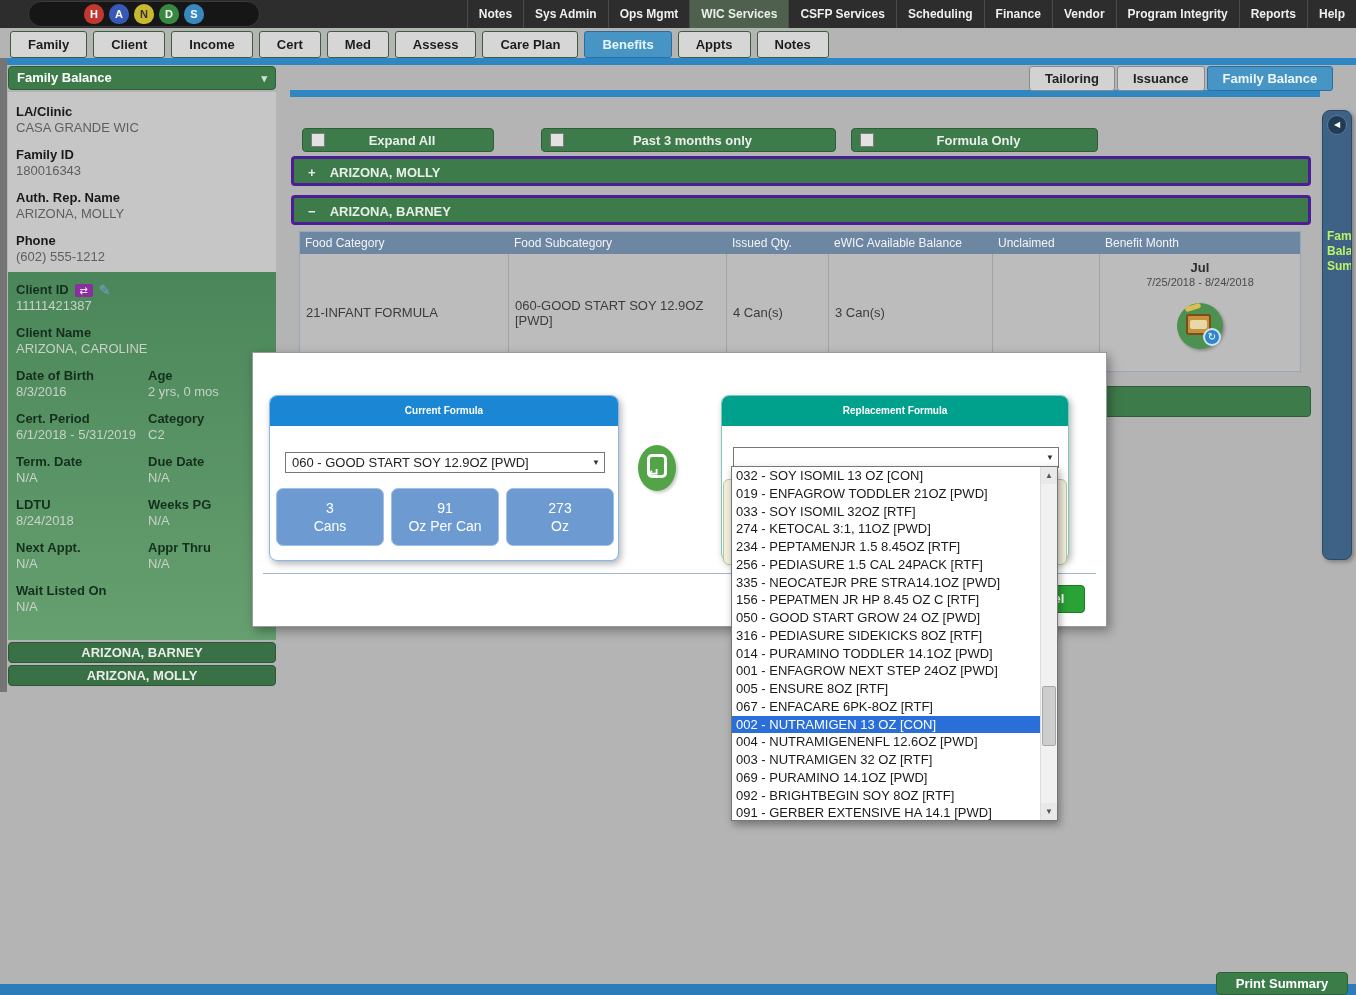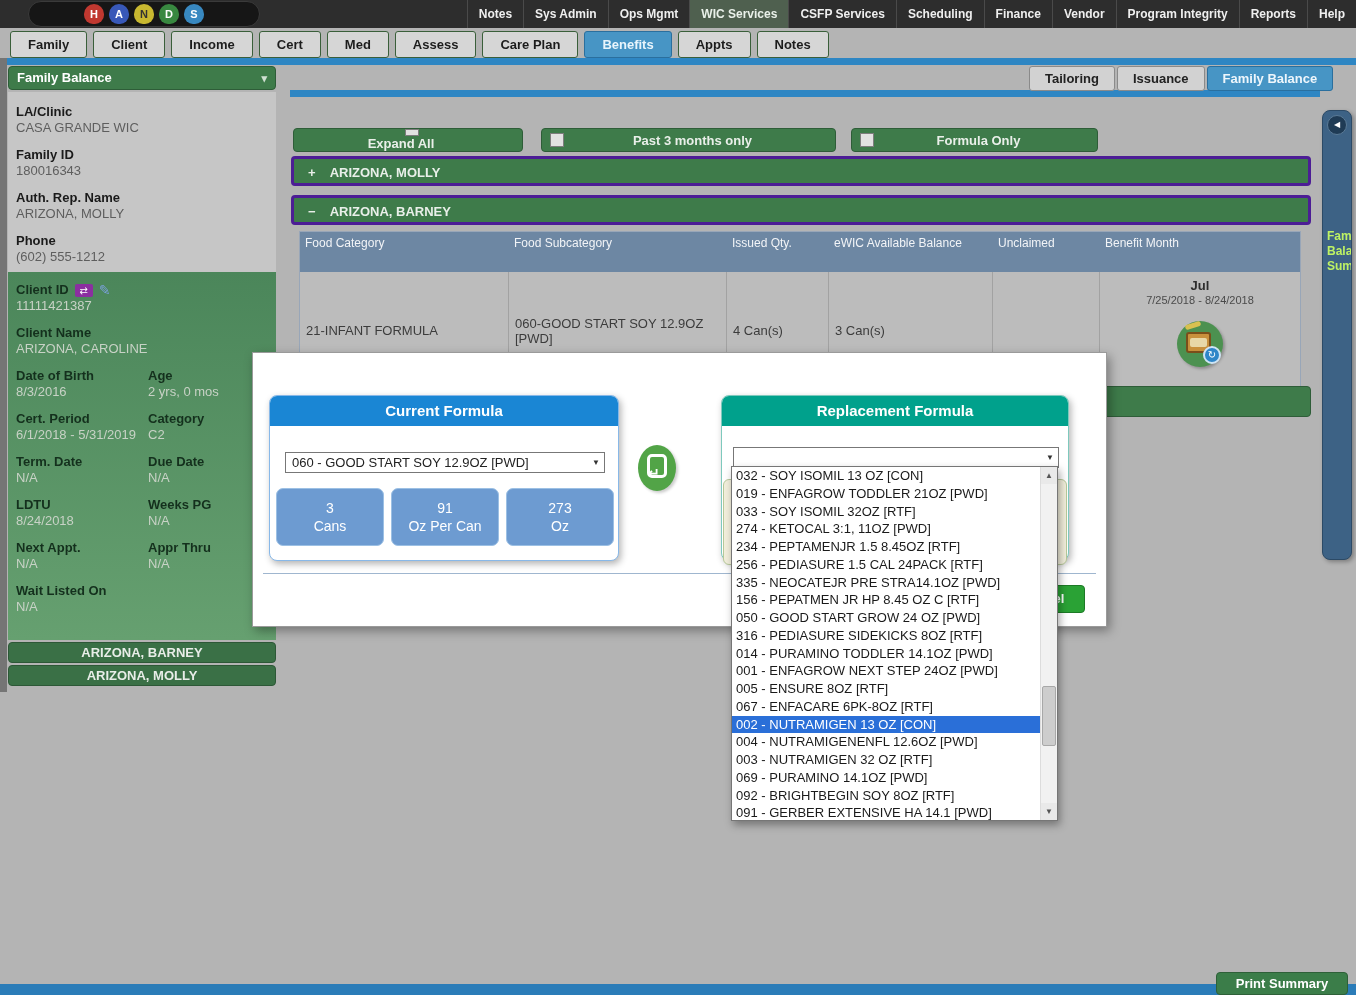--- a/index.html
+++ b/index.html
@@ -50,21 +50,21 @@
 
   .filter-btn { position:absolute; top:128px; height:24px; background:#3e7b4a; border:1px solid #2e5d38; border-radius:4px; display:flex; align-items:center; cursor:pointer; }
   .chk { width:14px; height:14px; background:#e2e2e2; border:1px solid #7d7d7d; margin-left:8px; }
   .filter-label { flex:1; text-align:center; color:#e9efe9; font-size:13px; font-weight:bold; padding-right:14px; }
 
   .section-hdr { position:absolute; left:291px; width:1020px; height:30px; background:#3e7b4a; border:3px solid #4c1d95; border-radius:4px; color:#e9efe9; font-size:13px; font-weight:bold; line-height:28px; cursor:pointer; }
   .sec-toggle { display:inline-block; width:14px; margin-left:14px; }
   .sec-name { margin-left:4px; }
 
   .tbl { position:absolute; left:299px; top:231px; width:1002px; background:#bcbcbc; border:1px solid #98a6b8; }
-  .tbl-head { display:flex; height:40px; background:#6d87a3; }
+  .tbl-head { display:flex; height:22px; background:#6d87a3; }
   .th { color:#f2f4f7; font-size:12px; line-height:22px; padding-left:5px; overflow:hidden; white-space:nowrap; }
   .th:nth-child(1){width:209px;} .th:nth-child(2){width:218px;} .th:nth-child(3){width:102px;}
   .th:nth-child(4){width:164px;} .th:nth-child(5){width:107px;} .th:nth-child(6){flex:1;}
   .tbl-row { display:flex; height:117px; }
   .td { border-right:1px solid #a2a2a2; font-size:13px; color:#3c3c3c; padding-left:6px; display:flex; align-items:center; }
   .td.c1{width:209px;} .td.c2{width:218px; padding-right:8px;} .td.c3{width:102px;}
   .td.c4{width:164px;} .td.c5{width:107px;}
   .td.c6{flex:1; border-right:none; display:block; text-align:center; padding:6px 0 0 0;}
   .bm-month { font-size:13px; font-weight:bold; color:#2e2e2e; line-height:15px; }
   .bm-period { font-size:11px; color:#4a4a4a; line-height:14px; }
@@ -86,21 +86,21 @@
   .print-btn { position:absolute; left:1216px; top:972px; width:132px; height:23px; background:#3b7d49; border:1px solid #2e6038; border-radius:4px; color:#fff; font-size:13px; font-weight:bold; line-height:21px; text-align:center; cursor:pointer; z-index:2; }
 
   
   .modal { position:absolute; left:252px; top:352px; width:855px; height:275px; background:#fff; border:1px solid #9a9a9a; box-shadow:3px 4px 10px rgba(0,0,0,.35); z-index:20; }
   .m-title-bar { height:38px; background:#f7f7f7; border-bottom:1px solid #cfcfcf; position:relative; }
   .m-title { font-size:13px; font-weight:bold; color:#3d3d3d; line-height:38px; padding-left:18px; }
   .m-close { position:absolute; right:10px; top:10px; width:21px; height:19px; background:#2aa32a; border:1px solid #1d7a1d; border-radius:3px; color:#fff; font-size:11px; font-weight:bold; line-height:17px; text-align:center; cursor:pointer; }
   .panel { position:absolute; background:#fff; border-radius:8px; box-shadow:2px 3px 7px rgba(0,0,0,.3); }
   .panel.blue { left:16px; top:42px; width:350px; height:166px; border:1px solid #88b8e8; }
   .panel.teal { left:468px; top:42px; width:348px; height:166px; border:1px solid #7ec9bd; }
-  .p-hdr { height:30px; border-radius:7px 7px 0 0; color:#fff; font-size:15px; font-weight:bold; text-align:center; line-height:30px; }
+  .p-hdr { height:30px; border-radius:7px 7px 0 0; color:#fff; font-size:10px; font-weight:bold; text-align:center; line-height:30px; }
   .panel.blue .p-hdr { background:#1a86d4; }
   .panel.teal .p-hdr { background:#00a18c; }
   .p-select { position:absolute; height:21px; background:#fff; border:1px solid #777; font-size:13px; color:#222; line-height:19px; padding-left:6px; cursor:pointer; white-space:nowrap; overflow:hidden; }
   .panel.blue .p-select { left:15px; top:56px; width:320px; }
   .panel.teal .p-select { left:11px; top:51px; width:326px; }
   .sel-caret { position:absolute; right:4px; top:0; font-size:8px; color:#333; line-height:19px; }
   .stats { position:absolute; left:6px; top:92px; width:338px; display:flex; gap:7px; }
   .stat { flex:1; height:58px; background:#6d9bd1; border:1px solid #9cc0e4; border-radius:7px; color:#fff; text-align:center; padding-top:10px; }
   .stat-value { font-size:14px; line-height:18px; }
   .stat-label { font-size:14px; line-height:18px; }
@@ -262,21 +262,21 @@
   </div>
 
   <div class="view-tabs">
 
   <div class="view-tab">Tailoring</div>
       <div class="view-tab">Issuance</div>
       <div class="view-tab active">Family Balance</div>
     </div>
   <div class="blue-bar"></div>
 
-  <div class="filter-btn" style="left:293px; width:230px;flex-direction:column;">
+  <div class="filter-btn" style="left:302px; width:192px;">
     <span class="chk"></span>
     <span class="filter-label">Expand All</span>
   </div>
   <div class="filter-btn" style="left:541px; width:295px;">
     <span class="chk"></span>
     <span class="filter-label">Past 3 months only</span>
   </div>
   <div class="filter-btn" style="left:851px; width:247px;">
     <span class="chk"></span>
     <span class="filter-label">Formula Only</span>

